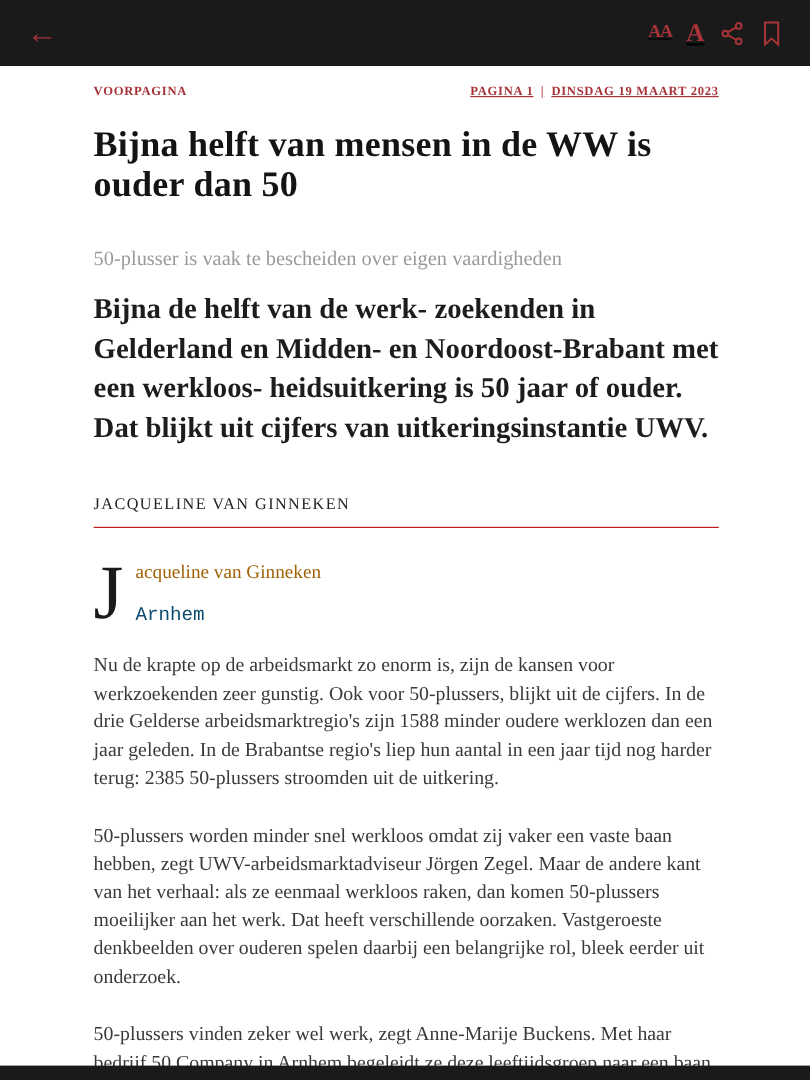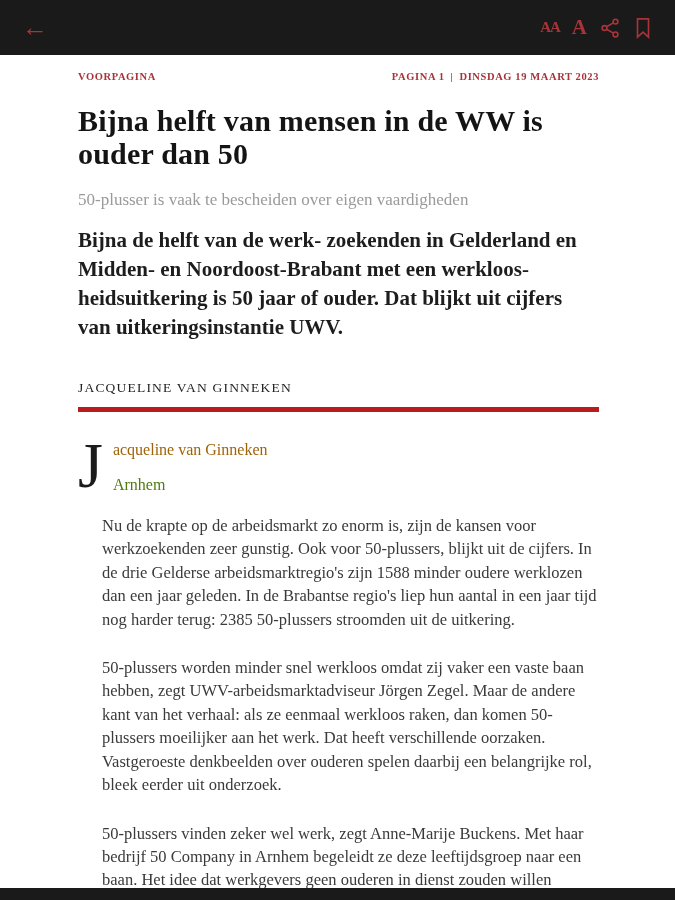--- a/index.html
+++ b/index.html
@@ -30,21 +30,21 @@
     background: none;
     border: none;
     cursor: pointer;
     color: #a73439;
     font-family: "Liberation Serif", "DejaVu Serif", serif;
     display: flex;
     align-items: center;
     justify-content: center;
   }
   .back-btn { font-size: 26px; line-height: 1; font-weight: 400; }
-  .topbar-actions { display: flex; gap: 12px; }
+  .topbar-actions { display: flex; gap: 12px; text-decoration: underline; }
   .font-small-btn { font-size: 15px; font-weight: 700; letter-spacing: -1px; }
   .font-large-btn { font-size: 21px; font-weight: 700; }
   .icon-btn svg { display: block; }
 
   
   .article {
     position: absolute;
     top: 55px; left: 0; right: 0; bottom: 0;
     padding: 16px 76px 0 78px;
     overflow: hidden;
@@ -55,78 +55,77 @@
     justify-content: space-between;
     align-items: baseline;
     margin-bottom: 22px;
   }
   .meta-row span {
     color: #a73439;
     font-size: 10.5px;
     font-weight: 700;
     letter-spacing: 0.6px;
   }
-  .meta-right { display: flex; gap: 6px; }
+  .meta-right { display: flex; gap: 6px; text-decoration: underline; }
 
   .headline {
     font-size: 30px;
     line-height: 1.1;
     font-weight: 700;
     color: #141414;
-    margin-bottom: 20px;
+    margin-bottom: 36px;
     letter-spacing: 0.2px;
   }
   .subhead {
     font-size: 17px;
     font-weight: 400;
     color: #9a9a9a;
     margin-bottom: 16px;
     font-family: Liberation Serif, serif;
   }
   .intro {
-    font-size: 21px;
+    font-size: 24px;
     font-weight: 700;
     color: #1d1d1d;
     line-height: 1.38;
     margin-bottom: 38px;
   }
 
   .byline {
     font-size: 13.5px;
     font-weight: 400;
     letter-spacing: 1.2px;
     color: #222;
     padding-bottom: 11px;
-    border-bottom: 5px solid #b91c1c;
+    border-bottom: 1px solid #b91c1c;
     margin-bottom: 22px;
   }
 
   .dateline {
     display: flex;
     align-items: flex-start;
     margin-bottom: 20px;
   }
   .dropcap {
     font-size: 64px;
     line-height: 0.82;
     color: #1b1b1b;
     padding-top: 6px;
     margin-right: 10px;
   }
   .dateline-lines { padding-top: 7px; }
   .author-line { font-size: 16px; color: #a16207; }
-  .location-line { font-size: 16px; color: #4d7c0f; margin-top: 17px; }
+  .location-line { font-size: 16px; color: #0c4a6e; margin-top: 17px; font-family: Liberation Mono, monospace; }
 
   .body-par {
     font-size: 16.5px;
     color: #3a3a3a;
     line-height: 1.42;
     margin-bottom: 25px;
     text-align: left;
-    margin-left: 24px;
   }
 
   
   .bottombar {
     position: absolute;
     left: 0; right: 0; bottom: 0;
     height: 12px;
     background: #1a1a1a;
     z-index: 5;
   }

